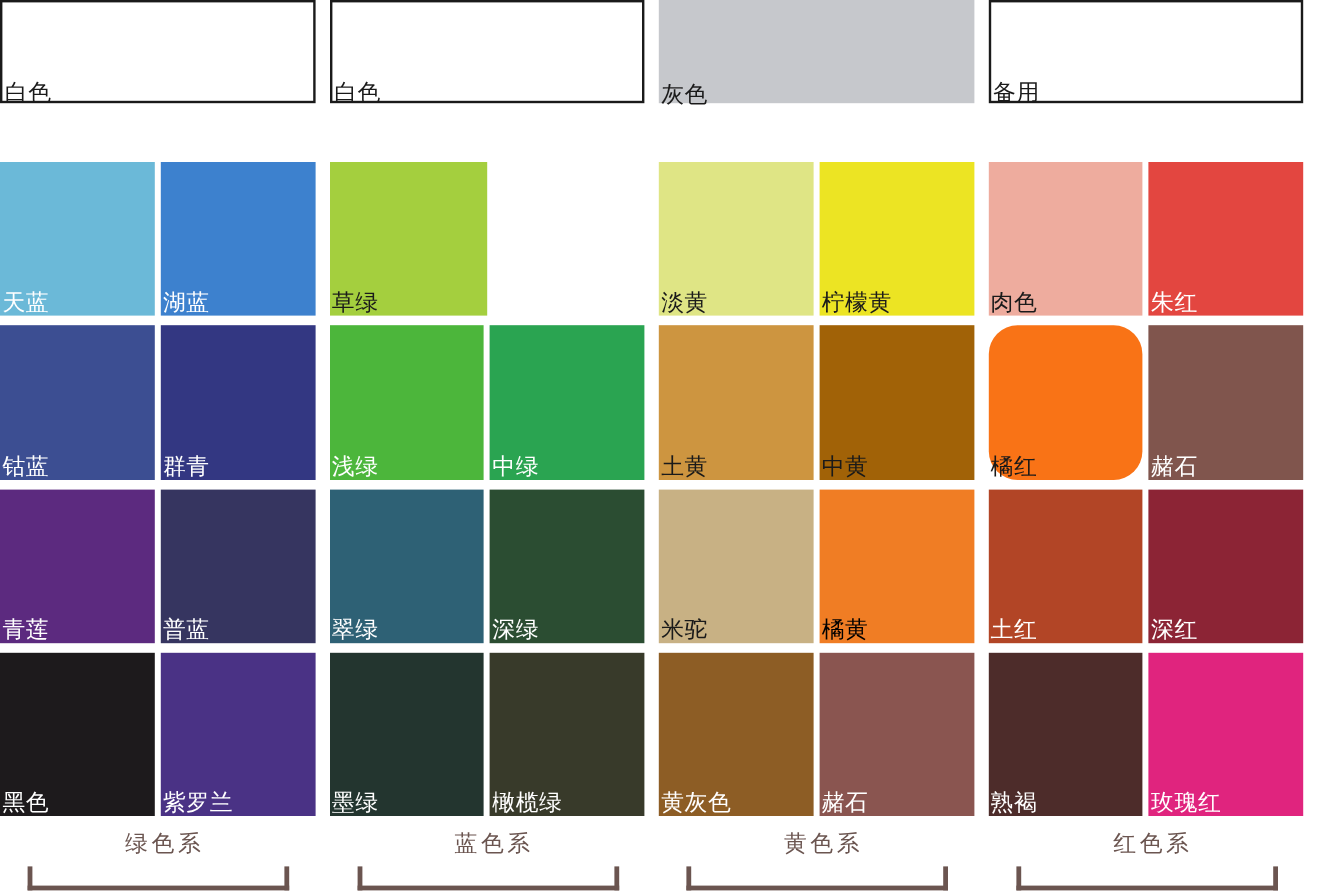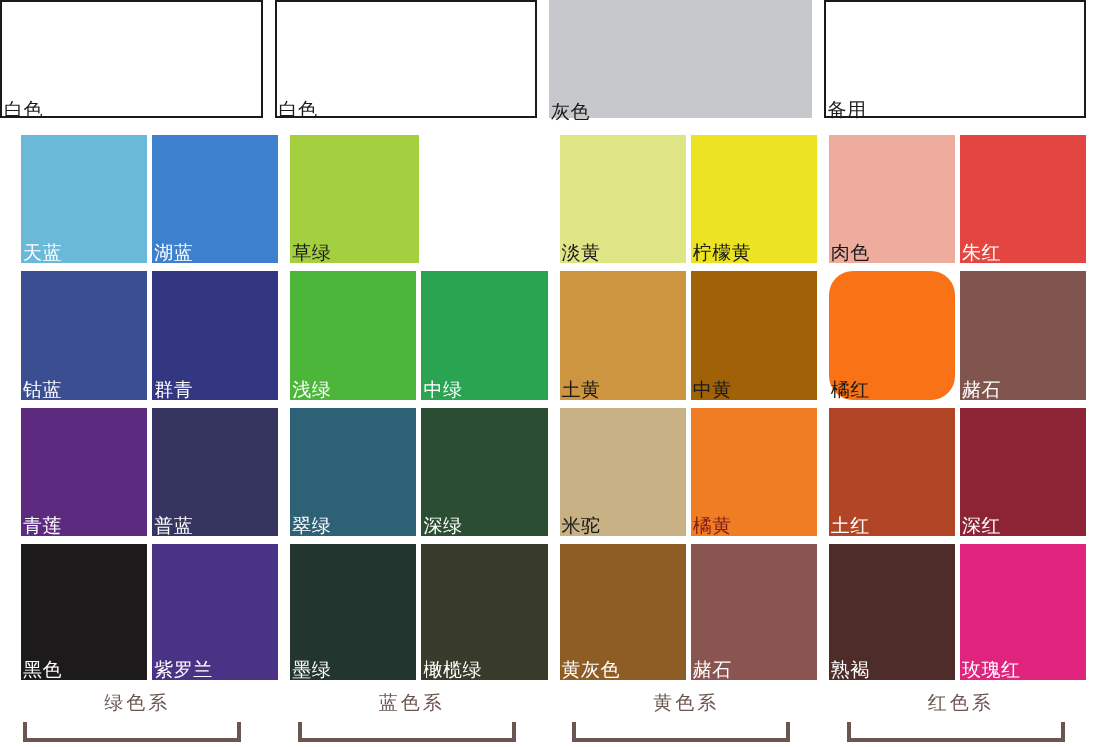--- a/index.html
+++ b/index.html
@@ -29,21 +29,21 @@
   .top-group {
     width: 274.5px;
     height: 123px;
     padding-right: 12px;
     display: flex;
     align-items: flex-start;
   }
   .top-box {
     position: relative;
     width: 100%;
-    height: 118px;
+    height: 86px;
     background: #ffffff;
   }
   .top-box.bordered {
     border: 2px solid #1a1a1a;
   }
   .top-box.noborder { border: none; }
   .top-box .tb-label {
     position: absolute;
     left: 2px;
     bottom: -4px;
@@ -54,21 +54,20 @@
   }
 
   
   .grid-wrap {
     position: absolute;
     top: 135px;
     left: 0;
     width: 1098px;
     height: 545px;
     display: flex;
-    padding-left: 21px;
   }
   .family {
     width: 274.5px;
     height: 100%;
     padding-right: 12px;
     display: flex;
     flex-direction: column;
   }
   .fam-row {
     display: flex;
@@ -239,21 +238,21 @@
           </div>
           <div class="swatch" style="background: #a16207;">
             <span class="sw-label" style="color: rgb(26, 26, 26);">中黄</span>
           </div>
         </div>
         <div class="fam-row">
           <div class="swatch" style="background: rgb(200, 177, 132);">
             <span class="sw-label" style="color: rgb(26, 26, 26);">米驼</span>
           </div>
           <div class="swatch" style="background: rgb(240, 125, 36);">
-            <span class="sw-label" style="color: #7f1d1d;">橘黄</span>
+            <span class="sw-label" style="color: #000000;">橘黄</span>
           </div>
         </div>
         <div class="fam-row">
           <div class="swatch" style="background: rgb(141, 93, 37);">
             <span class="sw-label" style="color: rgb(255, 255, 255);">黄灰色</span>
           </div>
           <div class="swatch" style="background: rgb(138, 85, 80);">
             <span class="sw-label" style="color: rgb(255, 255, 255);">赭石</span>
           </div>
         </div>

